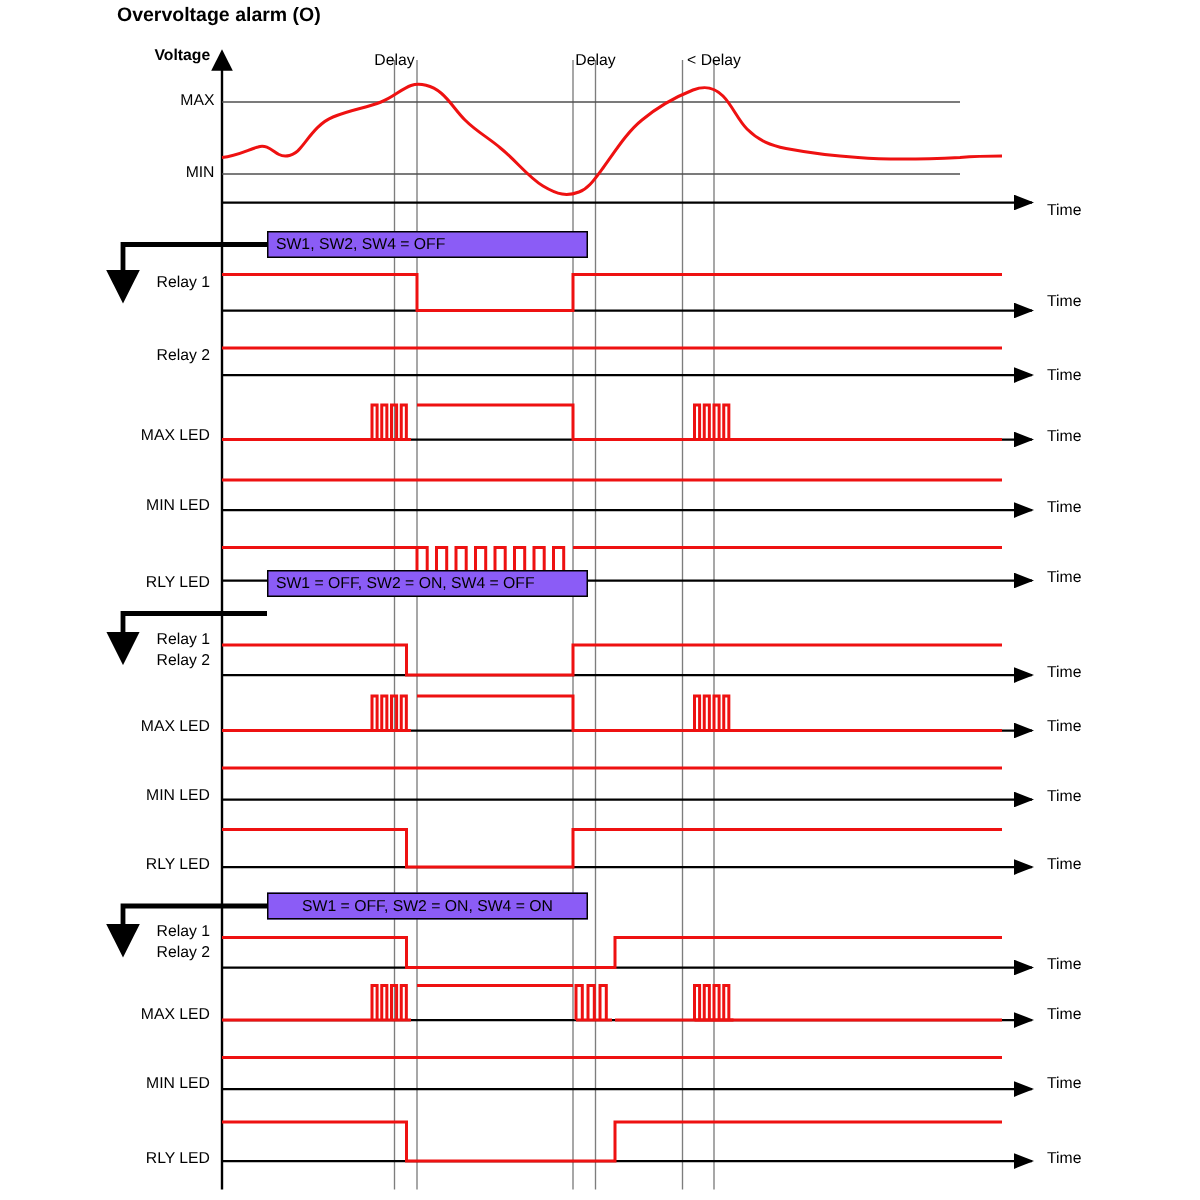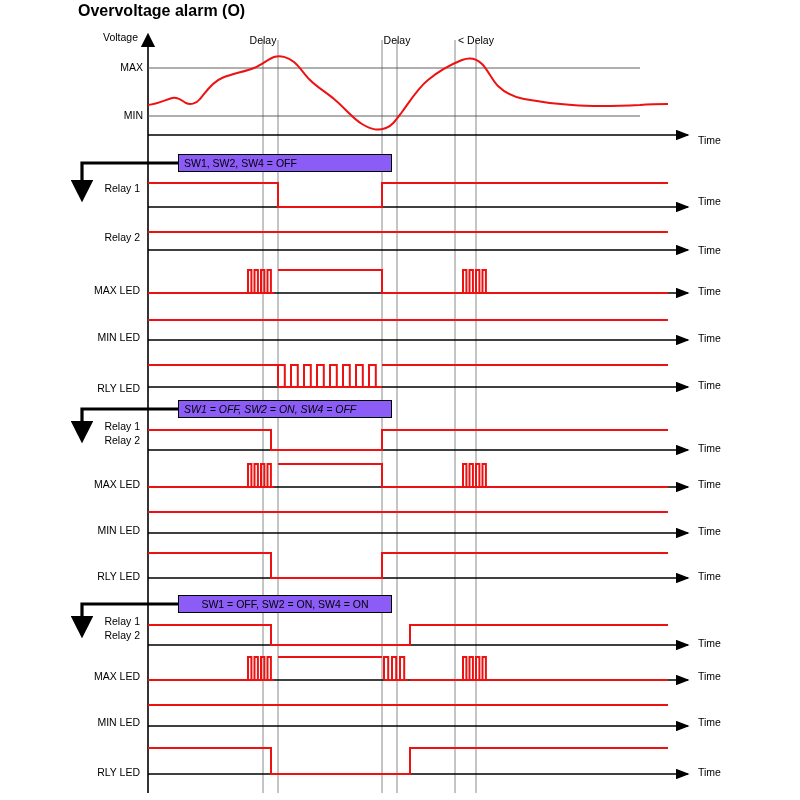--- a/index.html
+++ b/index.html
@@ -7,21 +7,21 @@
     width:800px;height:800px;
     background:#ffffff;
     font-family:"Liberation Sans", sans-serif;
     position:relative;
     overflow:hidden;
   }
   #diagram{position:absolute;left:0;top:0;width:800px;height:800px;}
   .title{
     position:absolute;
     left:78px;top:2px;
-    font-size:16px;font-weight:bold;color:#000;
+    font-size:13px;font-weight:bold;color:#000;
     letter-spacing:0px;
   }
   .lbl{
     position:absolute;
     font-size:10.5px;color:#000;
     white-space:nowrap;
   }
   .lbl-right{transform:translateX(-100%);text-align:center;}
   .lbl-center{transform:translateX(-50%);}
   .swbox{
@@ -114,30 +114,30 @@
       <path d="M148,625 L271,625 L271,645 L410,645 L410,625 L668,625" fill="none" stroke="#ee1111" stroke-width="2"></path>
       <path d="M148,680 L248,680 M278,657 L382,657 M410,680 L668,680" fill="none" stroke="#ee1111" stroke-width="2"></path>
       <path d="M248.0,680 L248.0,657 L251.4,657 L251.4,680 M254.5,680 L254.5,657 L257.9,657 L257.9,680 M261.0,680 L261.0,657 L264.4,657 L264.4,680 M267.5,680 L267.5,657 L270.9,657 L270.9,680 M248,680 L274,680" fill="none" stroke="#ee1111" stroke-width="2"></path>
       <path d="M384.0,680 L384.0,657 L388.2,657 L388.2,680 M392.0,680 L392.0,657 L396.2,657 L396.2,680 M400.0,680 L400.0,657 L404.2,657 L404.2,680 M384,680 L408,680" fill="none" stroke="#ee1111" stroke-width="2"></path>
       <path d="M463.0,680 L463.0,657 L466.4,657 L466.4,680 M469.5,680 L469.5,657 L472.9,657 L472.9,680 M476.0,680 L476.0,657 L479.4,657 L479.4,680 M482.5,680 L482.5,657 L485.9,657 L485.9,680 M463,680 L489,680" fill="none" stroke="#ee1111" stroke-width="2"></path>
       <path d="M148,705 L668,705" fill="none" stroke="#ee1111" stroke-width="2"></path>
       <path d="M148,748 L271,748 L271,774 L410,774 L410,748 L668,748" fill="none" stroke="#ee1111" stroke-width="2"></path>
     </g>
 </svg>
 
-<div class="lbl" style="left:103px;top:31px;">Voltage</div>
+<div class="lbl" style="left:103px;top:31px;font-weight:bold;">Voltage</div>
 <div class="lbl lbl-right" style="left:143px;top:61px;">MAX</div>
 <div class="lbl lbl-right" style="left:143px;top:109px;padding-left:28px;">MIN</div>
 
 <div class="lbl lbl-center" style="left:263px;top:34px;">Delay</div>
 <div class="lbl lbl-center" style="left:397px;top:34px;">Delay</div>
 <div class="lbl lbl-center" style="left:476px;top:34px;">&lt; Delay</div>
 
 <div class="swbox" style="left:178px;top:154px;width:202px;">SW1, SW2, SW4 = OFF</div>
-<div class="swbox" style="left:178px;top:400px;width:202px;font-style:italic;">SW1 = OFF, SW2 = ON, SW4 = OFF</div>
+<div class="swbox" style="left:178px;top:380px;width:202px;">SW1 = OFF, SW2 = ON, SW4 = OFF</div>
 <div class="swbox" style="left:178px;top:595px;width:202px;text-align:center;">SW1 = OFF, SW2 = ON, SW4 = ON</div>
 
 <div class="lbl lbl-right" style="left:140px;top:182px;">Relay 1</div>
 <div class="lbl lbl-right" style="left:140px;top:231px;">Relay 2</div>
 <div class="lbl lbl-right" style="left:140px;top:284px;">MAX  LED</div>
 <div class="lbl lbl-right" style="left:140px;top:331px;">MIN  LED</div>
 <div class="lbl lbl-right" style="left:140px;top:382px;">RLY  LED</div>
 
 <div class="lbl lbl-right" style="left:140px;top:420px;">Relay 1</div>
 <div class="lbl lbl-right" style="left:140px;top:434px;">Relay 2</div>

